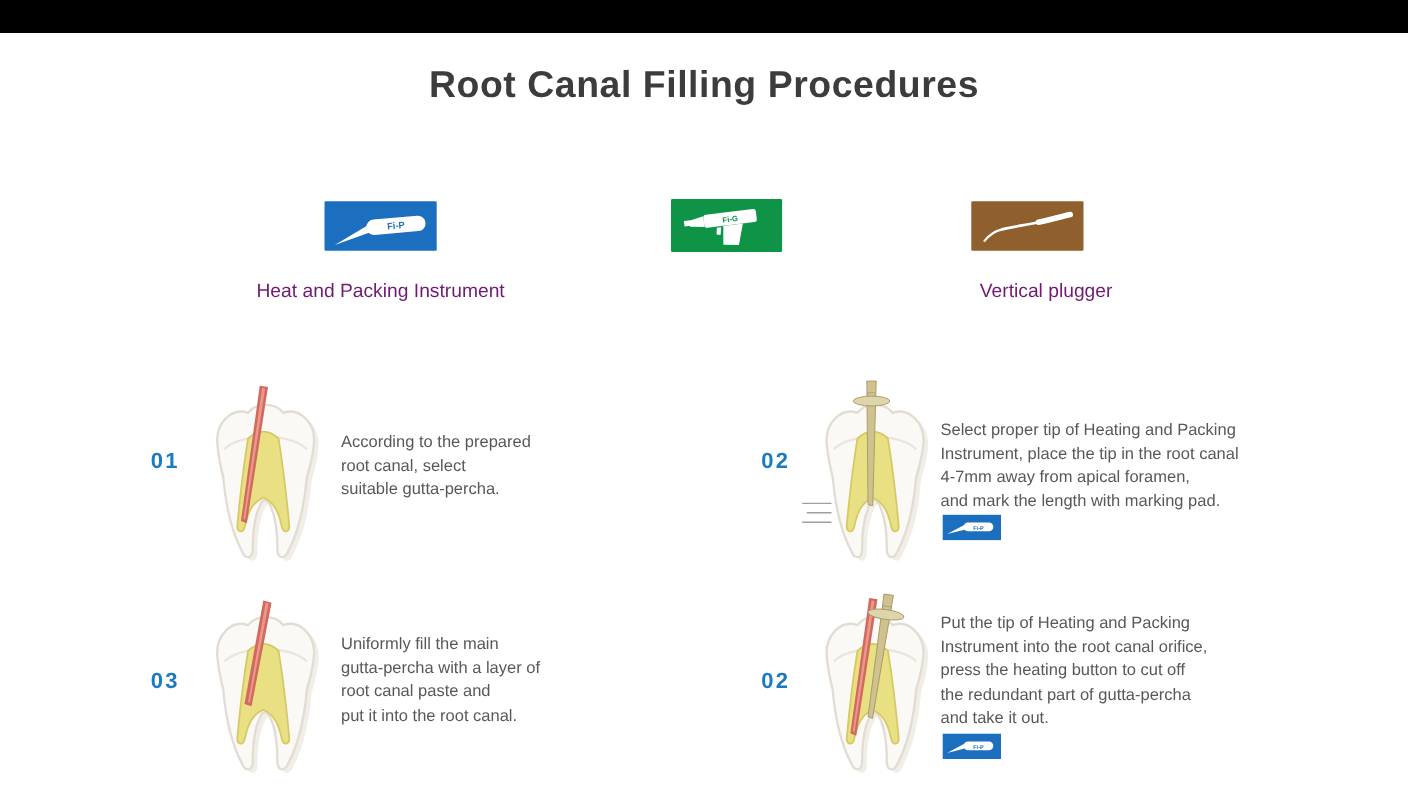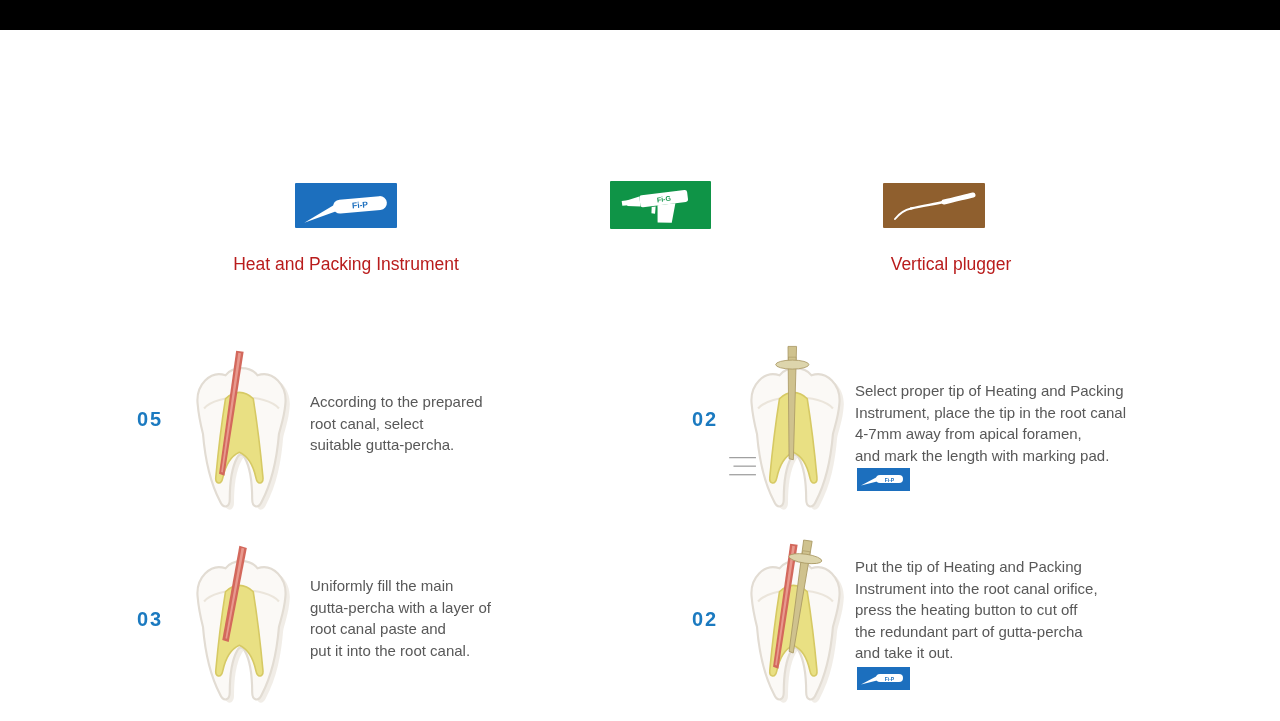--- a/index.html
+++ b/index.html
@@ -18,21 +18,21 @@
   .title{position:absolute;left:0;top:58px;width:1280px;text-align:center;
          font-size:34px;font-weight:bold;color:var(--title-gray);letter-spacing:0.5px}
 
   
   .card{position:absolute;top:183px;width:102px;height:45px;border-radius:1px}
   .card svg{display:block;width:100%;height:100%}
   .card-1{left:295px}
   .card-2{left:610px;top:181px;height:48px;width:101px}
   .card-3{left:883px}
   .card-label{position:absolute;top:254px;width:300px;text-align:center;
-              font-size:17.5px;color:#b91c1c}
+              font-size:17.5px;color:#701a75}
   .label-1{left:196px}
   .label-2{left:510px}
   .label-3{left:801px}
 
   
   .step-block{position:absolute;width:470px;height:215px}
   .s1{left:120px;top:290px}
   .s2{left:676px;top:290px}
   .s3{left:120px;top:483px}
   .s4{left:676px;top:483px}
@@ -87,20 +87,21 @@
       <line x1="3" y1="150" x2="28" y2="150"></line>
       <line x1="7" y1="158" x2="28" y2="158"></line>
       <line x1="3" y1="166" x2="28" y2="166"></line>
     </g>
   </defs>
 </svg>
 
 <div class="stage">
   <div class="topbar"></div>
 
+  <h1 class="title">Root Canal Filling Procedures</h1>
 
   <div class="card card-1" style="background-color: rgb(28, 111, 190);">
     <svg viewBox="0 0 102 45">
       <g transform="rotate(-5 52 23)">
         <polygon points="8,36 40,20.5 40,27.5" fill="#ffffff"></polygon>
         <rect x="38" y="16" width="54" height="14" rx="7" fill="#ffffff"></rect>
         <text x="65" y="26" font-size="8.5" font-weight="bold" text-anchor="middle" style="fill: rgb(28, 111, 190);">Fi-P</text>
       </g>
     </svg>
   </div>
@@ -125,21 +126,21 @@
         <path d="M60,19 C48,21.5 38,23 27,25.5" stroke-width="2.4"></path>
         <path d="M27,25.5 C20,27 15,31 11,36" stroke-width="2"></path>
       </g>
     </svg>
   </div>
 
   <div class="card-label label-1">Heat and Packing Instrument</div>
   <div class="card-label label-3">Vertical plugger</div>
 
   <section class="step-block s1">
-    <div class="step-num">05</div>
+    <div class="step-num">01</div>
     <svg class="art" viewBox="0 0 130 210">
       <use href="#tooth-base"></use>
       <use href="#gutta-deep"></use>
     </svg>
     <div class="step-text">According to the prepared
 root canal, select
 suitable gutta-percha.</div>
   </section>
 
   <section class="step-block s2">

